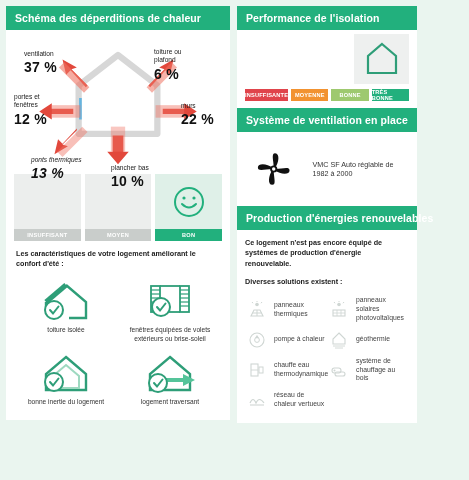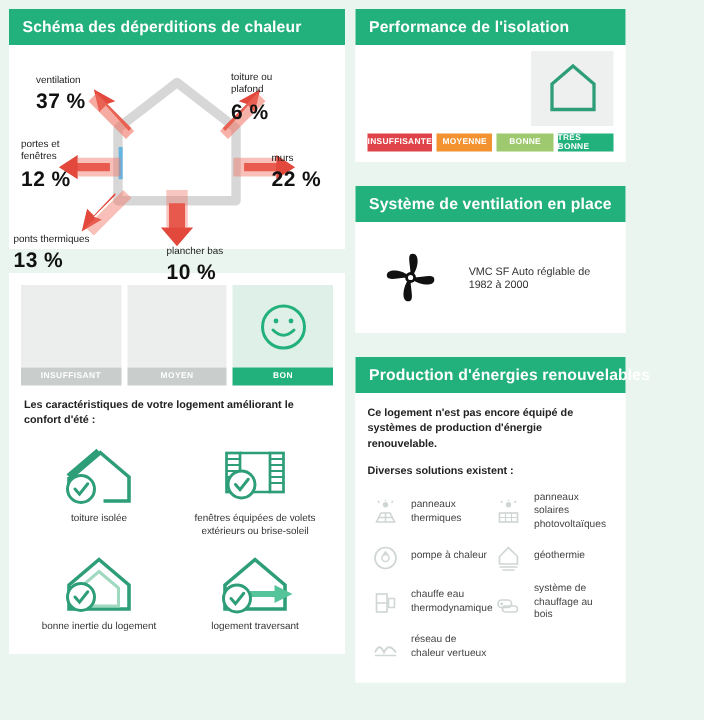--- a/index.html
+++ b/index.html
@@ -10,21 +10,21 @@
     overflow: hidden;
   }
   .page {
     position: relative;
     width: 469px; height: 480px;
     background: #eaf5ef;
     padding: 6px;
     display: flex;
     gap: 7px;
   }
-  .col { display: flex; flex-direction: column; gap: 16px; }
+  .col { display: flex; flex-direction: column; gap: 0; }
   .col-left { width: 224px; }
   .col-right { width: 180px; }
 
   .panel { background: #ffffff; }
   .panel-head {
     background: #22b07d;
     color: #ffffff;
     font-size: 10.5px;
     font-weight: bold;
     padding: 6px 9px 6px 9px;
@@ -36,21 +36,21 @@
   
   .schema-body { height: 136px; position: relative; padding: 4px; }
   .schema-svg { position: absolute; inset: 0; width: 100%; height: 100%; }
   .lbl { position: absolute; font-size: 6.6px; color: #1b1b1b; line-height: 1.25; white-space: pre-line; }
   .pct { font-size: 14px; font-weight: bold; color: #111; margin-top: 1px; letter-spacing: .3px; }
 
   .l-vent  { left: 18px;  top: 12px; }
   .l-toit  { left: 148px; top: 10px; }
   .l-portes{ left: 8px;   top: 55px; }
   .l-murs  { left: 175px; top: 64px; }
-  .l-ponts { left: 3px;  top: 118px; }
+  .l-ponts { left: 25px;  top: 118px; font-style: italic; }
   .l-plan  { left: 105px; top: 126px; }
 
   
   .iso-body { height: 78px; position: relative; padding: 0; }
   .iso-house-cell {
     position: absolute; right: 8px; top: 4px;
     width: 55px; height: 50px;
     background: #eef0ef;
     display: flex; align-items: center; justify-content: center;
   }

